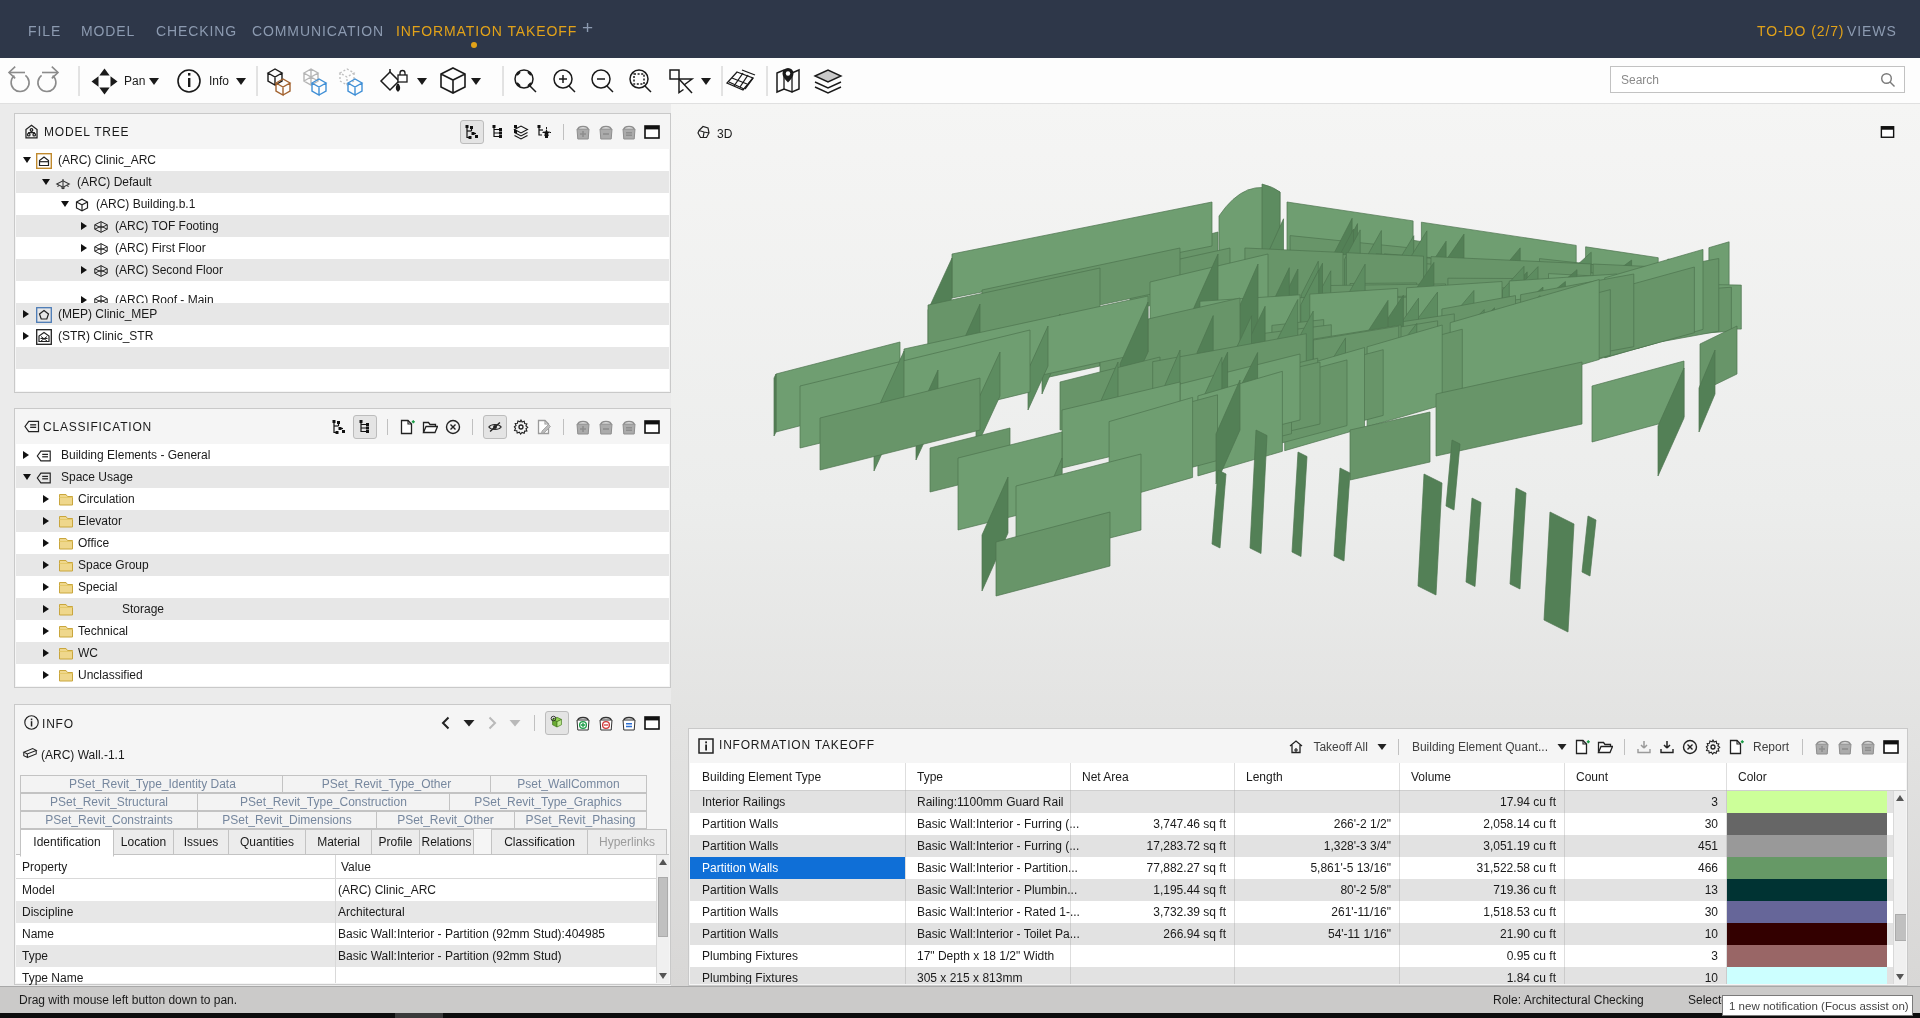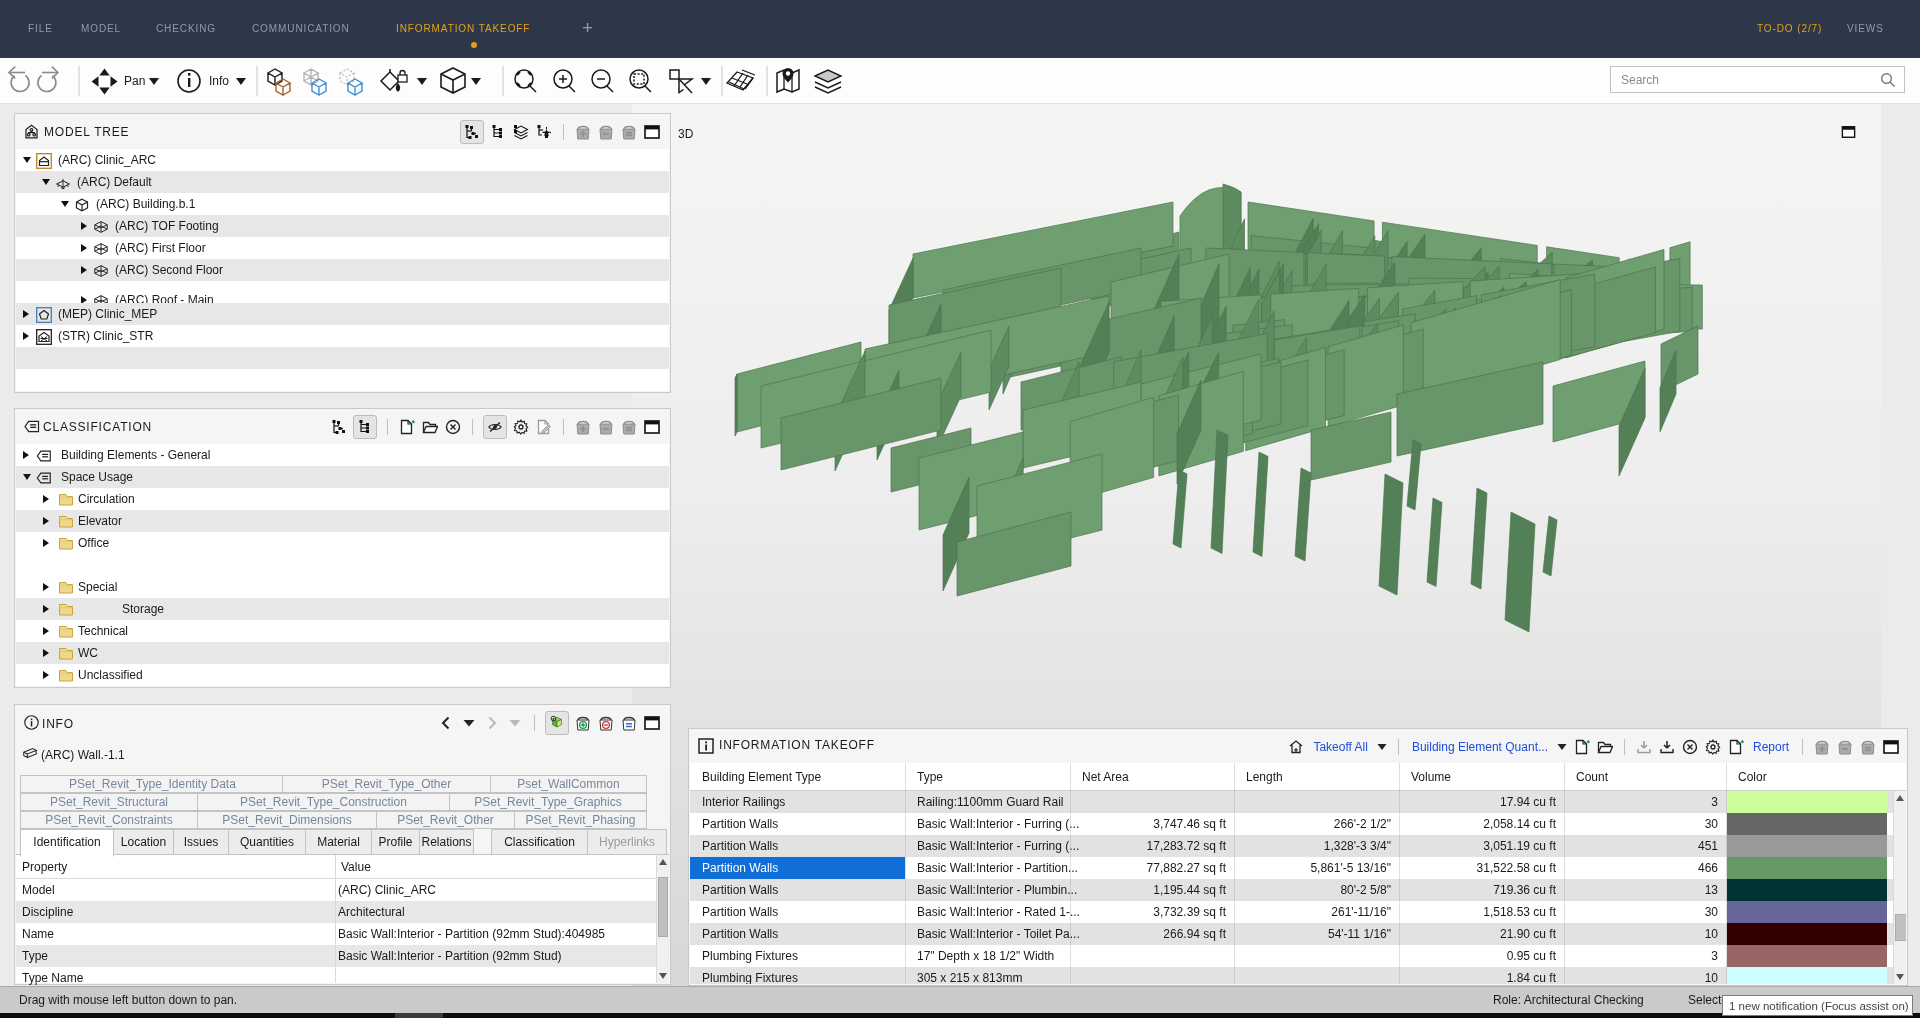--- a/index.html
+++ b/index.html
@@ -2,27 +2,27 @@
 <html><head>
 <meta charset="utf-8">
 <style>
 * { margin:0; padding:0; box-sizing:border-box; }
 html,body { width:1920px; height:1018px; overflow:hidden; }
 body { font-family:"Liberation Sans", sans-serif; background:#ebebeb; position:relative; }
 .abs { position:absolute; }
 
 
 #navbar { left:0; top:0; width:1920px; height:58px; background:#2e3749; }
-#navbar .tab { position:absolute; top:23px; font-size:10px; letter-spacing:0.9px; color:#8c9ab0; white-space:nowrap; }
+#navbar .tab { position:absolute; top:23px; font-size:14px; letter-spacing:0.9px; color:#8c9ab0; white-space:nowrap; }
 #navbar .tab.active { color:#e2a219; }
 #navbar .dot { position:absolute; left:471px; top:42px; width:6px; height:6px; border-radius:50%; background:#e2a219; }
 
 
 #toolbar { left:0; top:58px; width:1920px; height:46px; background:#fdfdfd; border-bottom:1px solid #e0e0e0; }
-.tbtext { font-size:12px; color:#1d4ed8; }
+.tbtext { font-size:12px; color:#404040; }
 #searchbox { position:absolute; left:1610px; top:66px; width:295px; height:27px; background:#fff; border:1px solid #c2c2c2; }
 #searchbox span { position:absolute; left:10px; top:6px; font-size:12px; color:#8a8a8a; }
 
 
 .panel { position:absolute; background:#f5f5f5; border:1px solid #c9c9c9; }
 .phead { position:absolute; left:0; top:0; right:0; height:34px; }
 .ptitle { position:absolute; font-size:12px; letter-spacing:0.8px; color:#1a1a1a; top:11px; }
 .rows { position:absolute; background:#fff; }
 .trow { position:absolute; left:0; right:0; height:22px; font-size:12px; color:#1a1a1a; white-space:nowrap; }
 .trow.alt { background:#e7e7e7; }
@@ -48,21 +48,21 @@
 .irow.alt { background:#e7e7e7; }
 .ipn { position:absolute; left:6px; top:4px; }
 .ipv { position:absolute; left:322px; top:4px; white-space:nowrap; }
 .vscroll { background:#f0f0f0; border-left:1px solid #d9d9d9; }
 .sarr { position:absolute; left:2px; width:8px; height:8px; }
 .sarr.up { top:4px; border-left:4px solid transparent; border-right:4px solid transparent; border-bottom:6px solid #555; height:0; width:0; }
 .sarr.dn { bottom:4px; border-left:4px solid transparent; border-right:4px solid transparent; border-top:6px solid #555; height:0; width:0; }
 .sthumb { position:absolute; left:1px; width:10px; background:#c0c0c0; border:1px solid #ababab; }
 
 
-#view3d { left:632px; top:104px; width:1249px; height:882px; background:linear-gradient(180deg,#f5f5f4 0%,#ecedec 45%,#d8d7d6 100%); }
+#view3d { left:671px; top:104px; width:1249px; height:882px; background:linear-gradient(180deg,#f5f5f4 0%,#ecedec 45%,#d8d7d6 100%); }
 
 
 #takeoff { left:688px; top:728px; width:1220px; height:258px; background:#f5f5f5; border:1px solid #c9c9c9; }
 
 
 .khead { position:absolute; left:0; top:0; width:100%; height:28px; border-bottom:1px solid #cfcfcf; background:#fff; } .khead span { top:7px !important; }
 .krow { position:absolute; left:0; width:1203px; height:22px; }
 .krow.alt { background:#e2e2e2; }
 .kc0 { position:absolute; left:0; top:0; width:215px; height:22px; padding:4px 0 0 12px; }
 .kc0.sel { background:#0f6fd7; color:#fff; }
@@ -773,20 +773,27 @@
         </svg>
         <span class="tlabel" style="left:62px;">Elevator</span>
       </div>
     <div class="trow" style="top:88px;">
         <i class="arr r" style="left:27px;"></i>
         <svg class="mi" style="left:42px;top:3px;" width="14" height="14">
           <use href="#s-folder"></use>
         </svg>
         <span class="tlabel" style="left:62px;">Office</span>
       </div>
+    <div class="trow alt" style="top:110px;">
+        <i class="arr r" style="left:27px;"></i>
+        <svg class="mi" style="left:42px;top:3px;" width="14" height="14">
+          <use href="#s-folder"></use>
+        </svg>
+        <span class="tlabel" style="left:62px;">Space Group</span>
+      </div>
     <div class="trow" style="top:132px;">
         <i class="arr r" style="left:27px;"></i>
         <svg class="mi" style="left:42px;top:3px;" width="14" height="14">
           <use href="#s-folder"></use>
         </svg>
         <span class="tlabel" style="left:62px;">Special</span>
       </div>
     <div class="trow alt" style="top:154px;">
         <i class="arr r" style="left:27px;"></i>
         <svg class="mi" style="left:42px;top:3px;" width="14" height="14">

